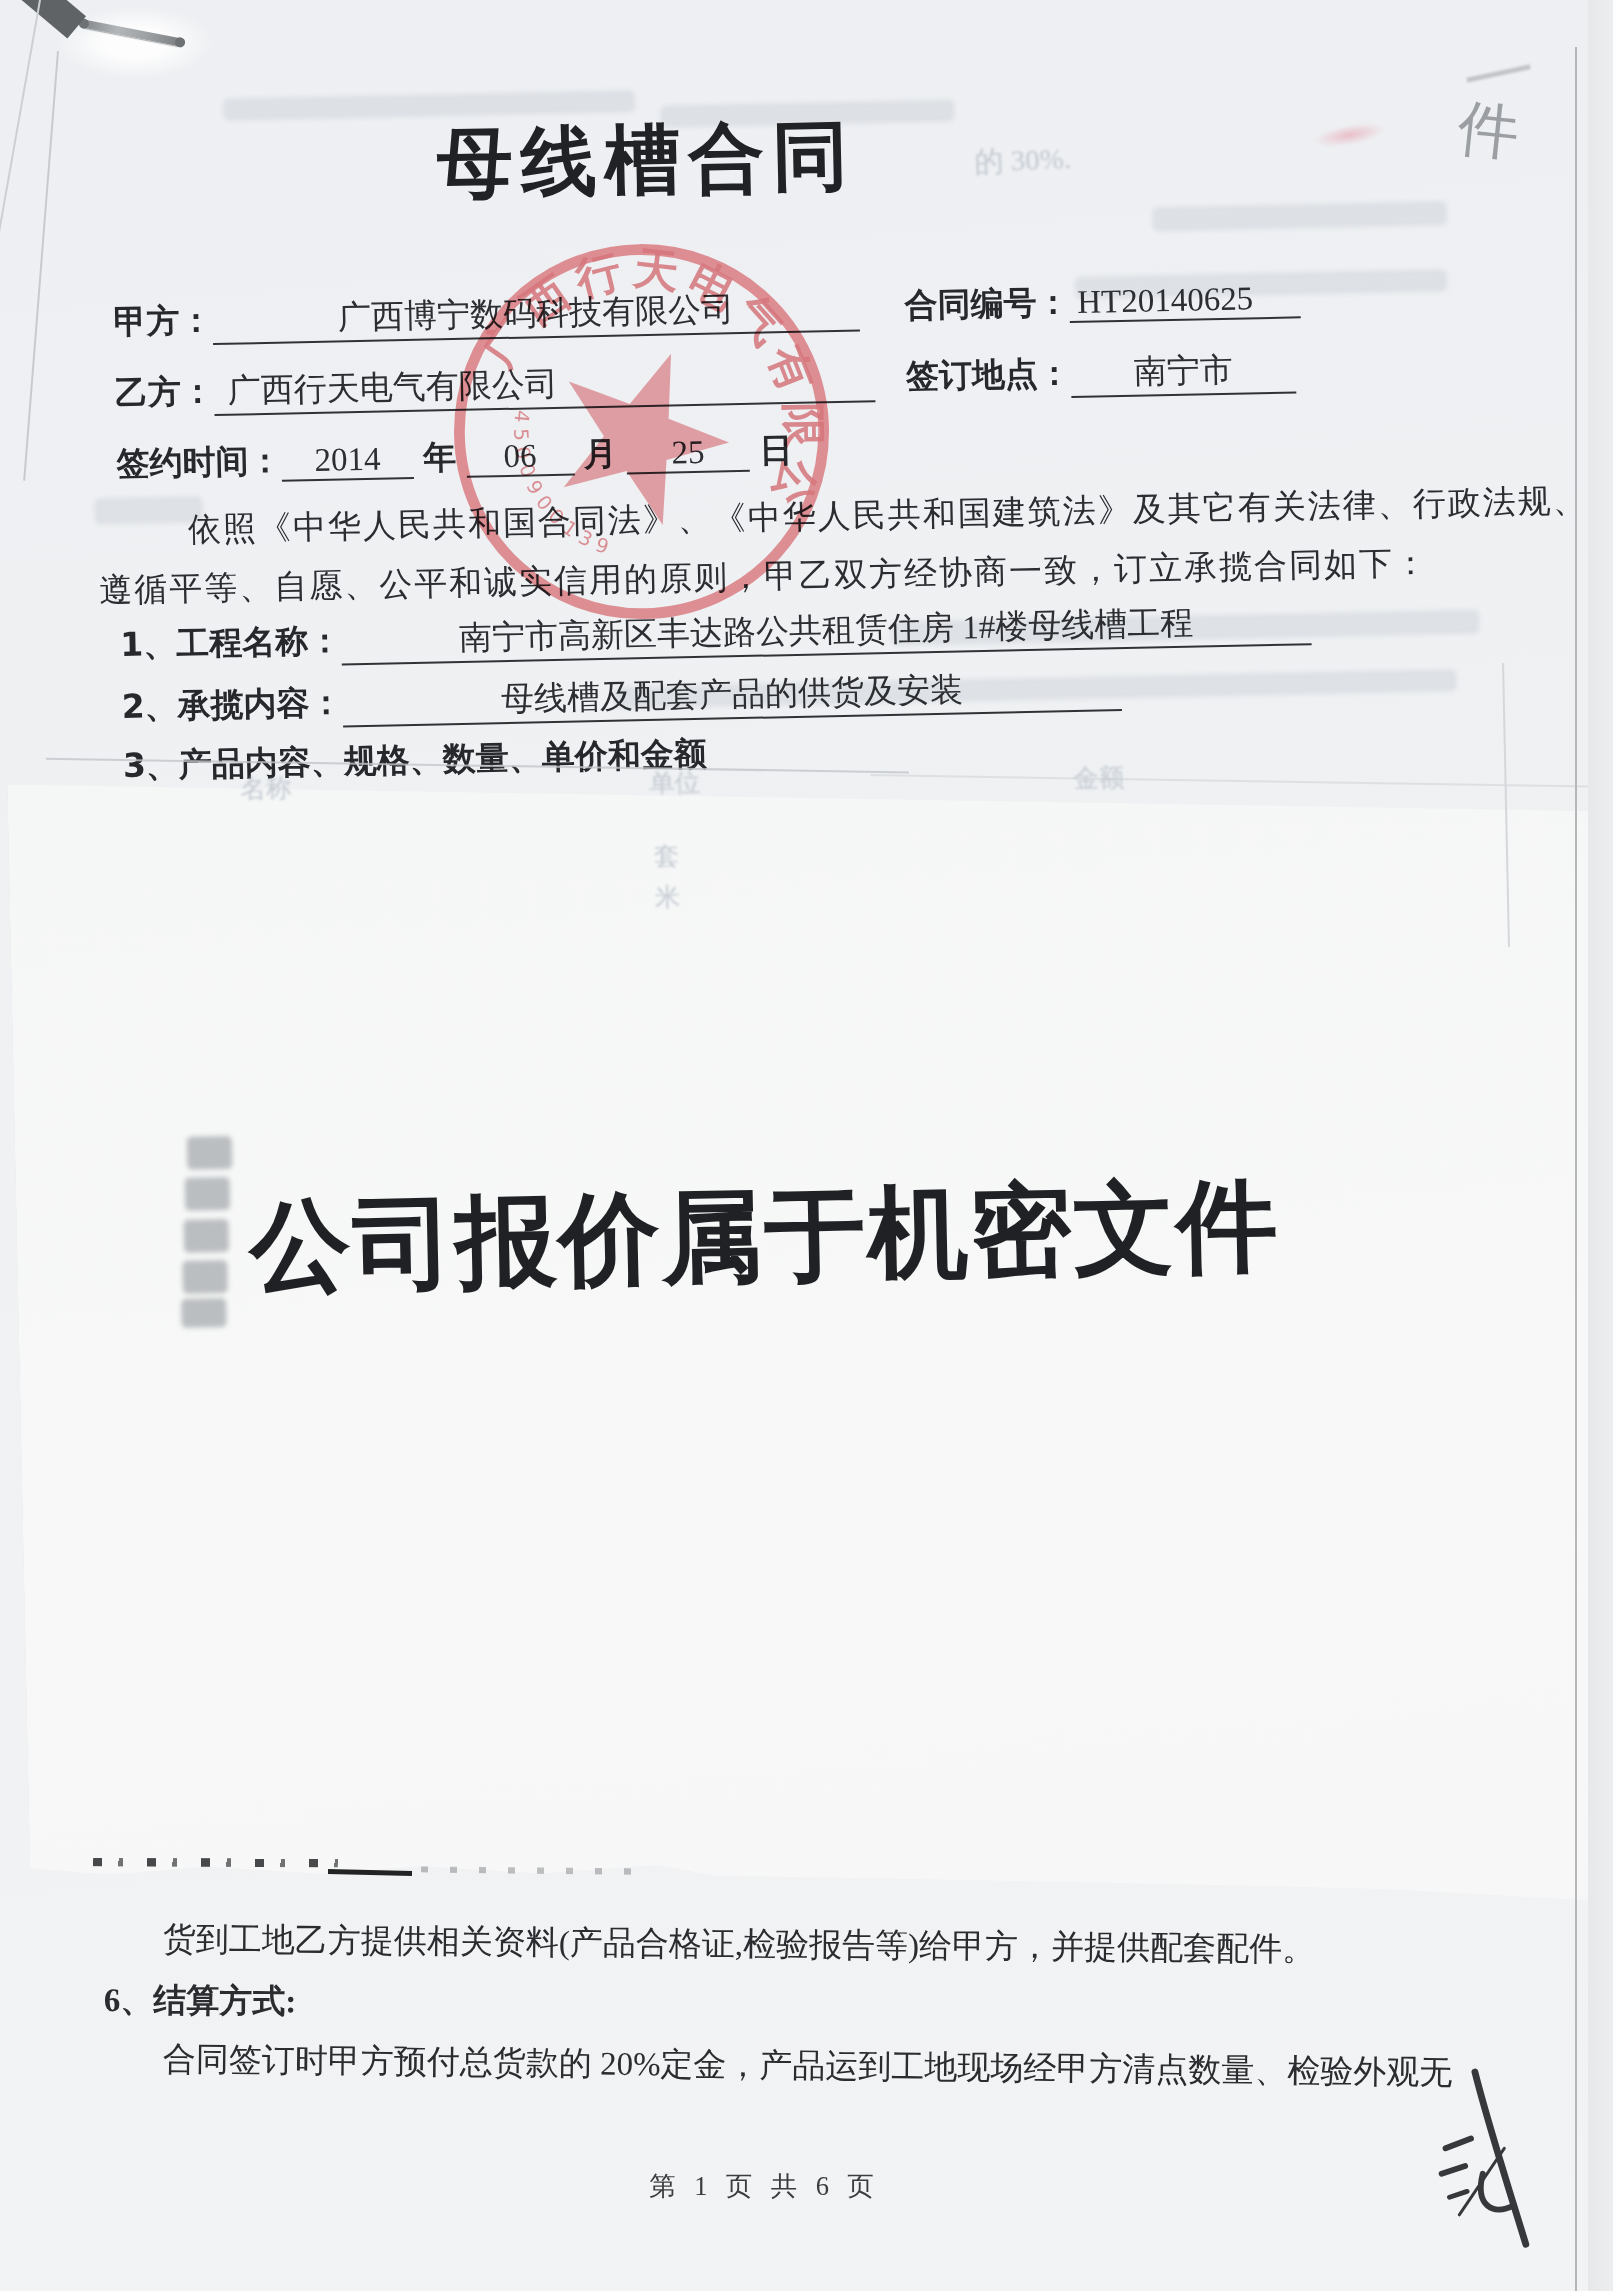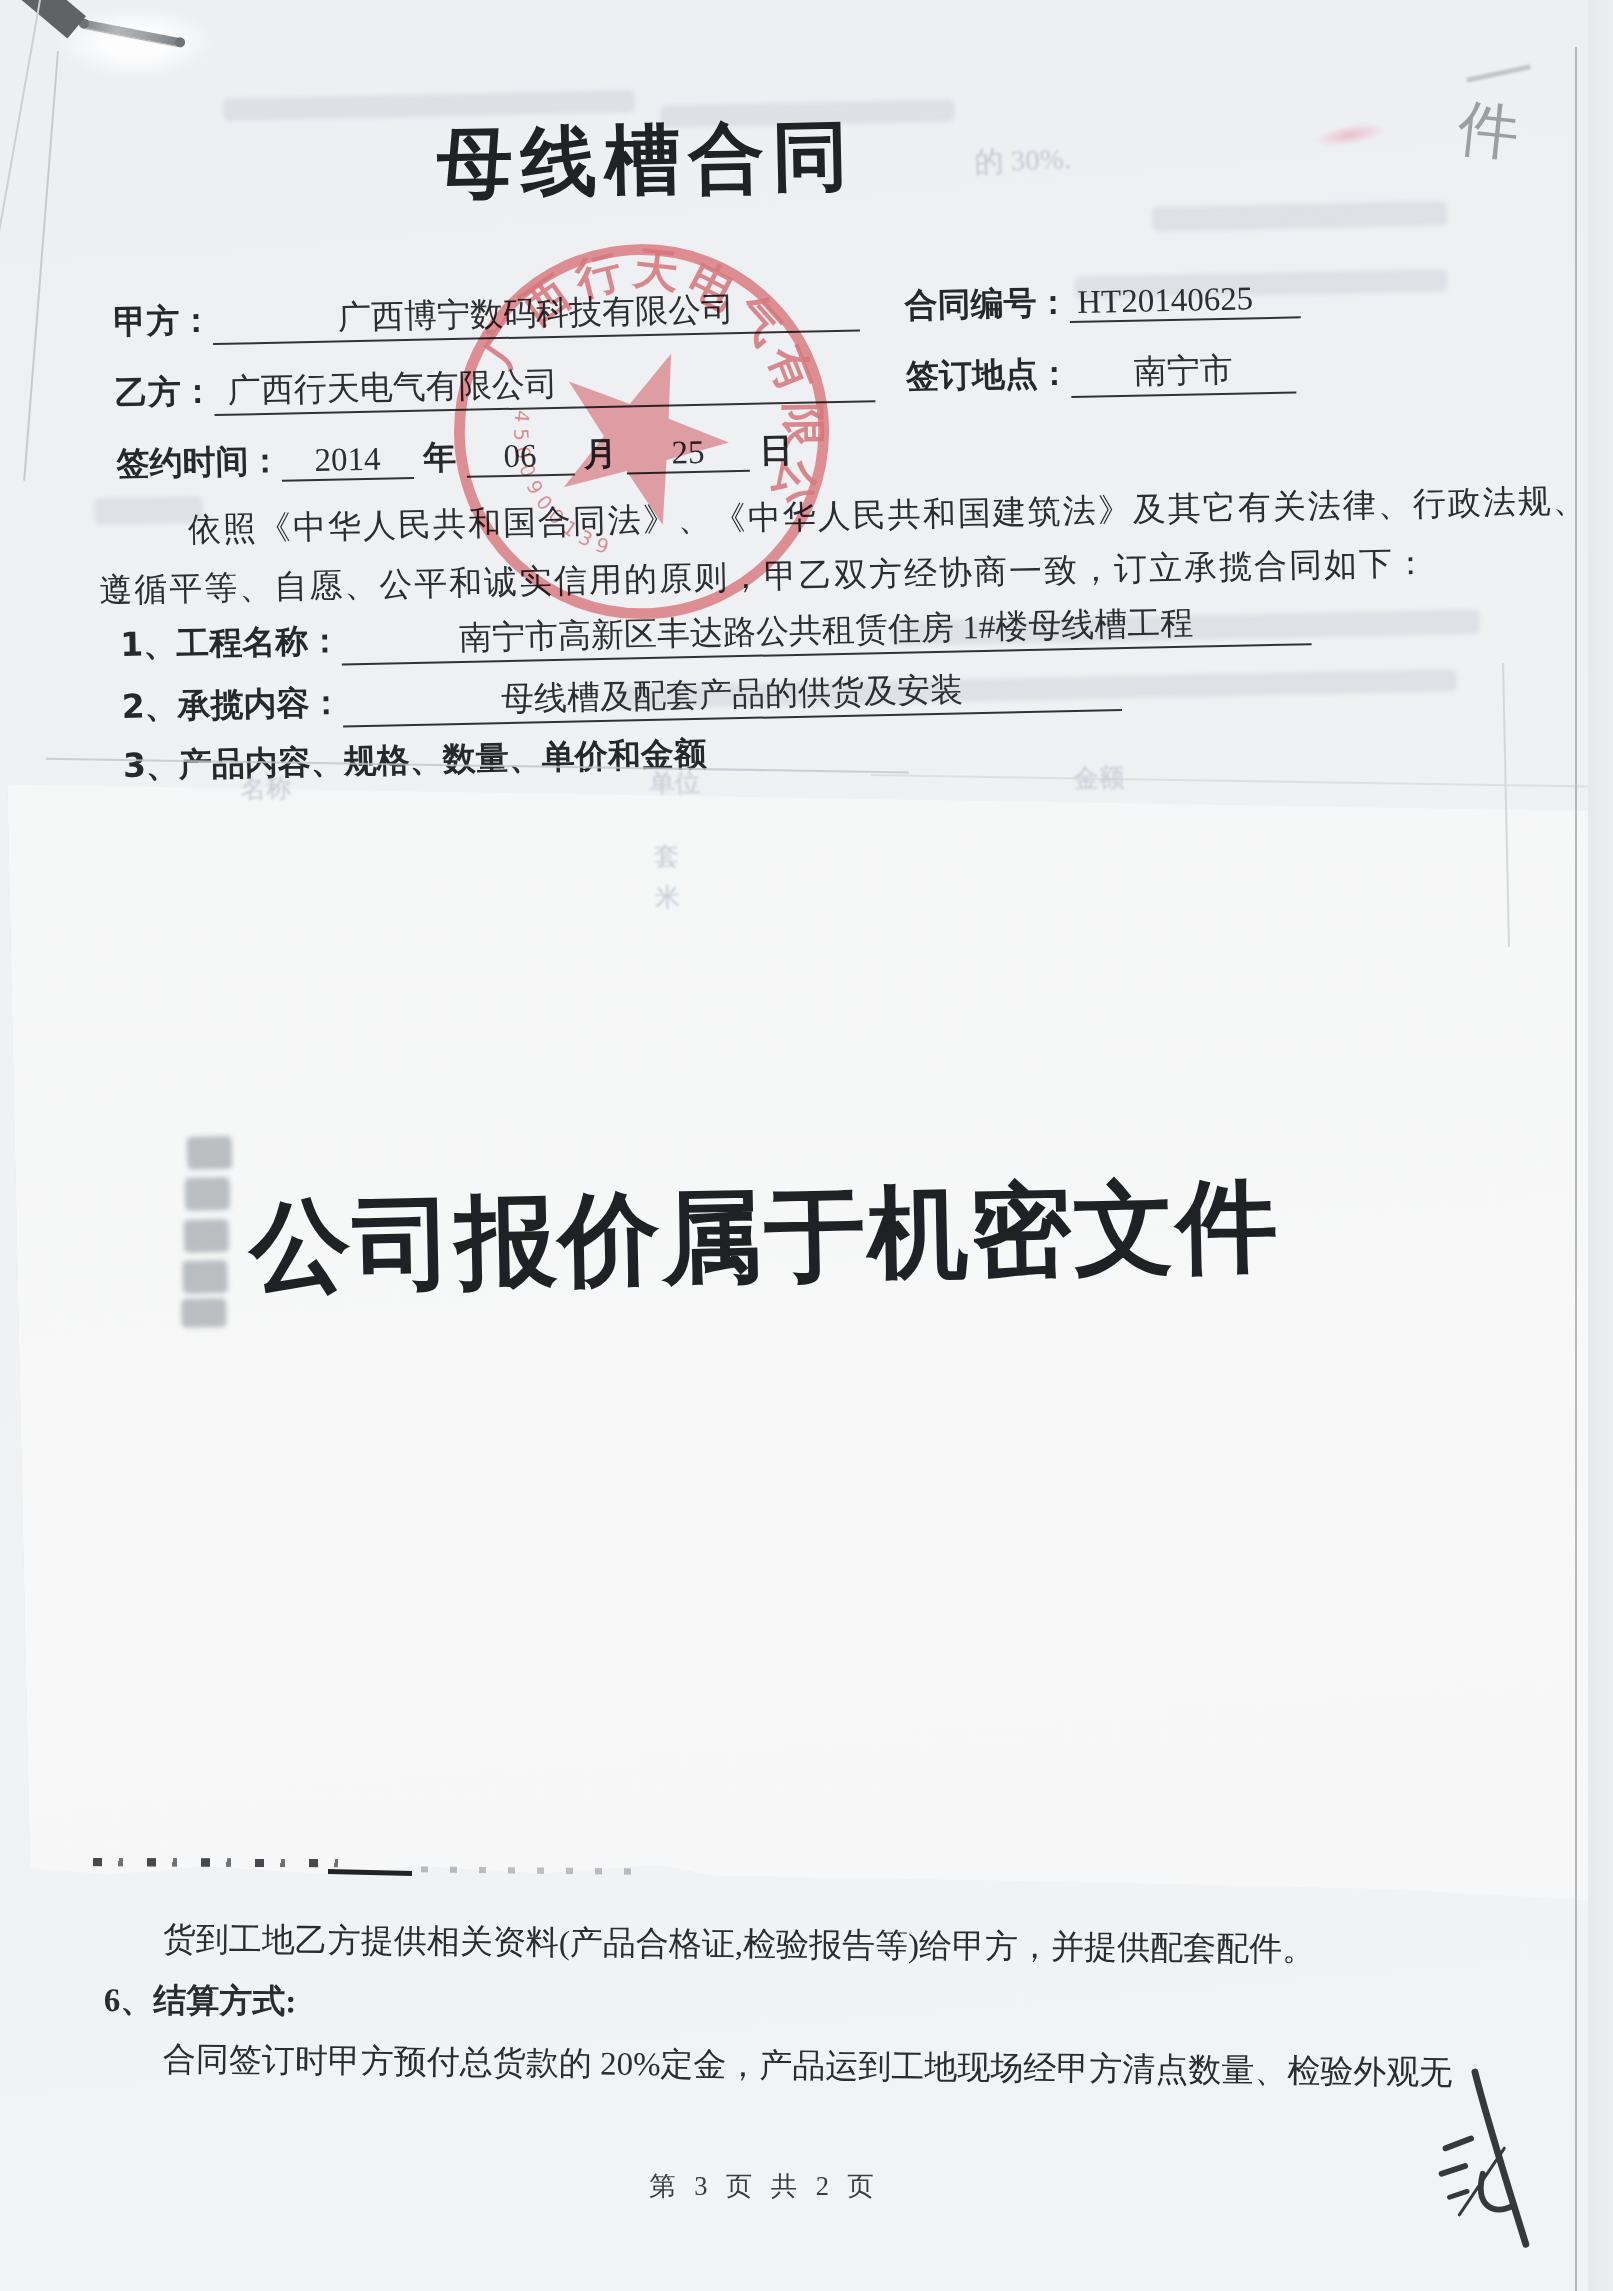--- a/index.html
+++ b/index.html
@@ -177,21 +177,21 @@
   </div>
 
   <div class="abs fragments"></div>
   <div class="abs fragments2"></div>
   <div class="abs fragbar"></div>
 
   <div class="abs clause" style="left:163px; top:1917px; transform:rotate(.5deg); transform-origin:left top;">货到工地乙方提供相关资料(产品合格证,检验报告等)给甲方，并提供配套配件。</div>
   <div class="abs clause" style="left:104px; top:1978px; font-weight:600; transform:rotate(.4deg); transform-origin:left top;">6、结算方式:</div>
   <div class="abs clause" style="left:163px; top:2037px; transform:rotate(.6deg); transform-origin:left top;">合同签订时甲方预付总货款的 20%定金，产品运到工地现场经甲方清点数量、检验外观无</div>
 
-  <div class="abs footer">第 3 页 共 2 页</div>
+  <div class="abs footer">第 1 页 共 6 页</div>
 
   <div class="abs staple-halo"></div>
   <div class="abs staple">
     <div class="staple-dot" style="position:absolute; left:-3.9px; top:-1px;"></div>
     <div class="staple-dot" style="position:absolute; right:-3.9px; top:-1px;"></div>
   </div>
   <div class="abs corner-wedge"></div>
   <div class="abs crease" style="left:57px; top:51px; height:431px; transform:rotate(4.5deg); transform-origin:top;"></div>
   <div class="abs crease" style="left:39px; top:0; height:235px; transform:rotate(10deg); transform-origin:top; background:#cdd0d3;"></div>
 

